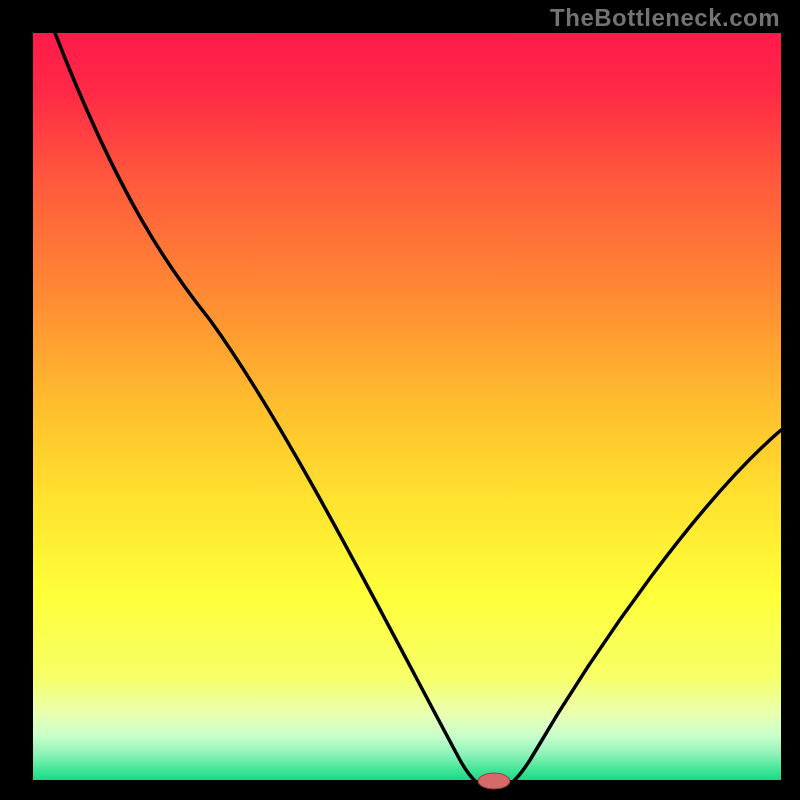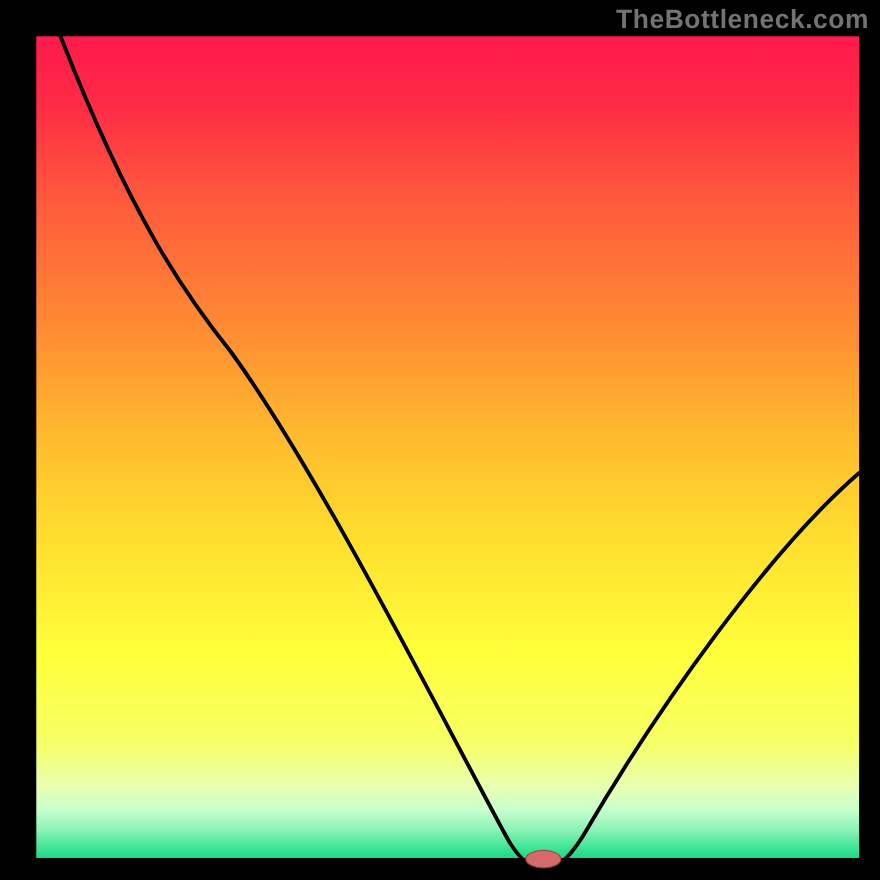--- a/index.html
+++ b/index.html
@@ -13,21 +13,21 @@
   }
   .stage {
     position: relative;
     width: 800px;
     height: 800px;
     background: #000;
   }
   .watermark {
     position: absolute;
     top: 4px;
-    right: 10px;
+    right: 20px;
     color: #737373;
     font-size: 24px;
     font-weight: 600;
     letter-spacing: 0.5px;
     z-index: 5;
   }
   svg {
     position: absolute;
     top: 0;
     left: 0;

